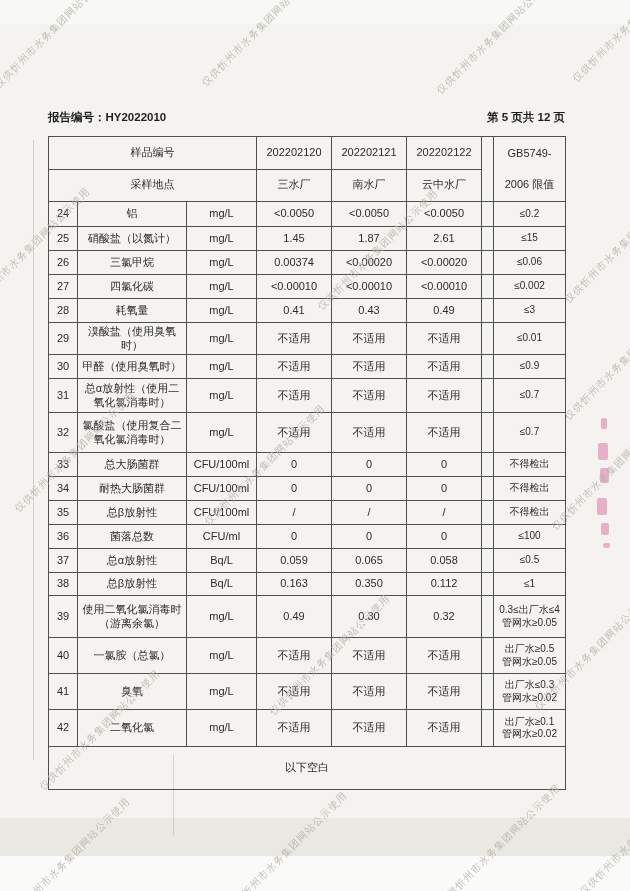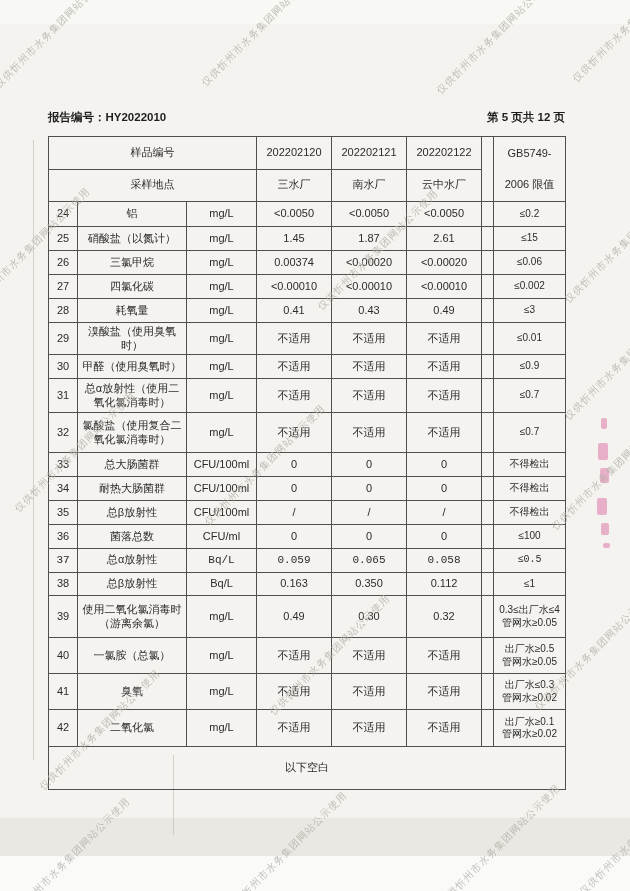--- a/index.html
+++ b/index.html
@@ -231,21 +231,21 @@
         <tr style="height: 24px;">
           <td>36</td>
           <td class="name">菌落总数</td>
           <td>CFU/ml</td>
           <td>0</td>
           <td>0</td>
           <td>0</td>
           <td class="g"></td>
           <td class="limit">≤100</td>
         </tr>
-        <tr style="height: 24px; font-family: Liberation Mono, monospace;">
+        <tr style="height: 24px;">
           <td>37</td>
           <td class="name">总α放射性</td>
           <td>Bq/L</td>
           <td>0.059</td>
           <td>0.065</td>
           <td>0.058</td>
           <td class="g"></td>
           <td class="limit">≤0.5</td>
         </tr>
         <tr style="height: 23px;">

